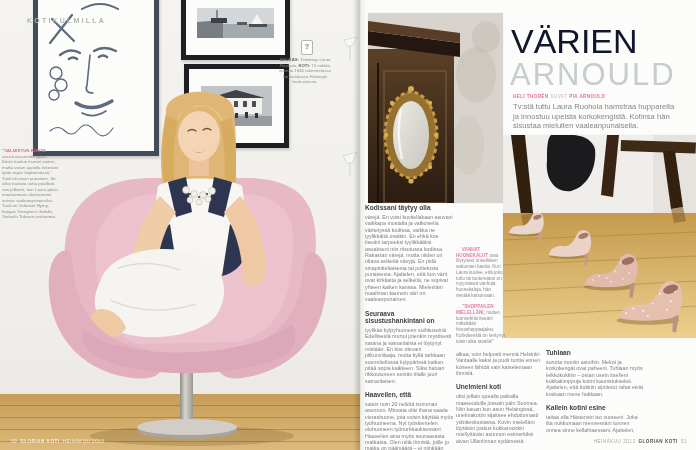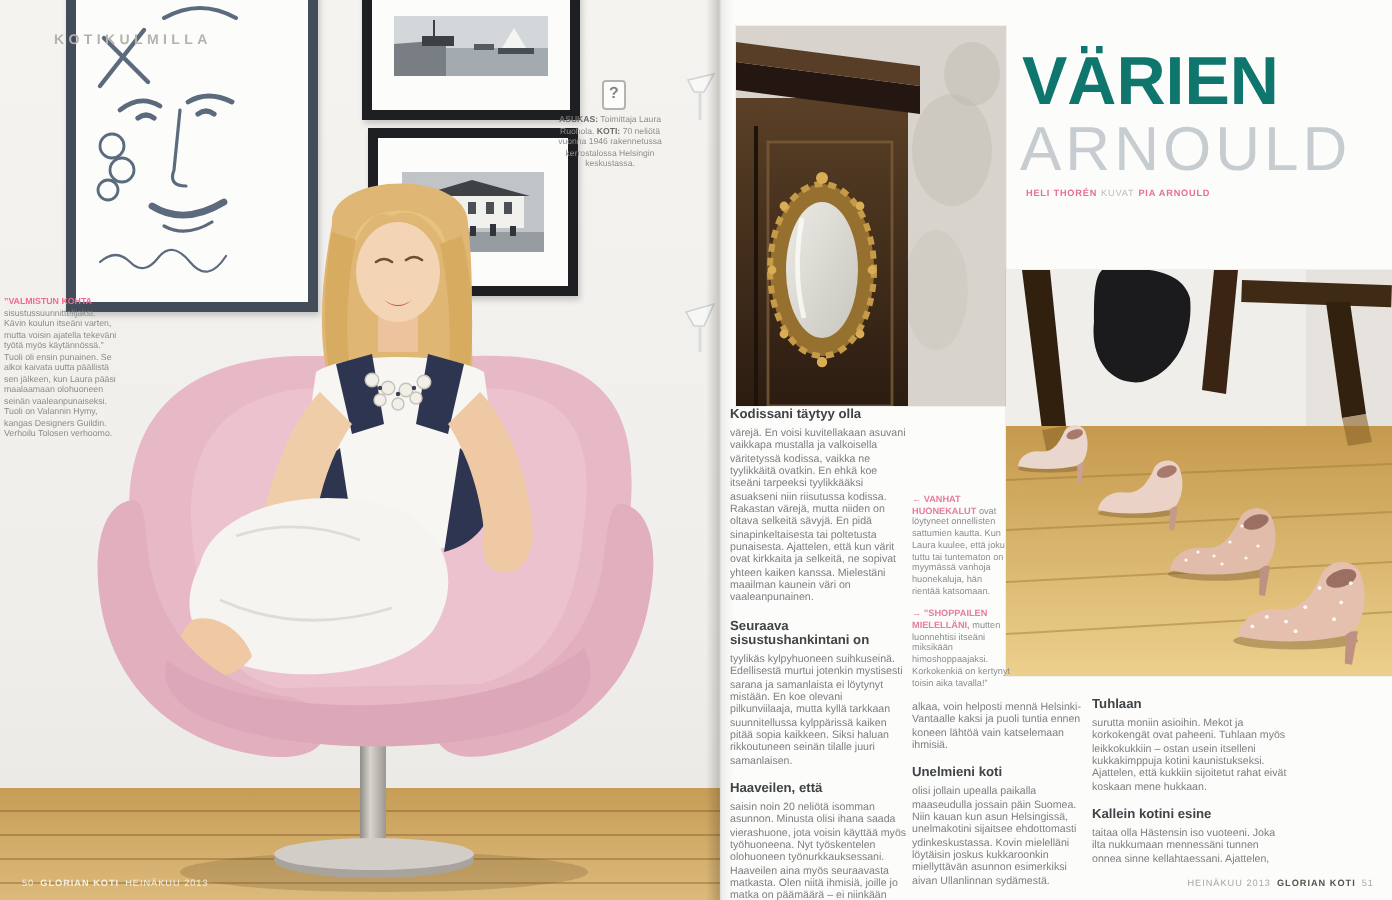--- a/index.html
+++ b/index.html
@@ -36,21 +36,21 @@
 
   
   .gutter{left:353px;top:0;width:14px;height:450px;z-index:8;pointer-events:none;
     background:linear-gradient(90deg, rgba(40,30,20,0) 0%, rgba(40,30,20,.20) 45%, rgba(40,30,20,.06) 58%, rgba(40,30,20,0) 100%);}
 
   
   .page-right{left:360px;top:0;width:336px;height:450px;background:#fcfcfa;}
   .photo{position:absolute;overflow:hidden;box-shadow:0 0 0 .5px rgba(0,0,0,.05);}
   .cabinet-photo{left:8px;top:13px;width:135px;height:190px;}
   .shoes-photo{left:143px;top:135px;width:193px;height:203px;}
-  .title-line1{left:151px;top:24px;font-size:34px;font-weight:700;letter-spacing:0;color:#0f766e;line-height:1;}
+  .title-line1{left:151px;top:24px;font-size:34px;font-weight:400;letter-spacing:0;color:#0f172a;line-height:1;}
   .title-line2{left:150px;top:59px;font-size:31px;font-weight:400;letter-spacing:2px;color:#c7ccd0;line-height:1;}
   .byline{left:153px;top:94px;font-size:4.6px;letter-spacing:.4px;color:#e5718f;font-weight:bold;}
   .byline .sep{color:#b9bdbf;font-weight:normal;margin:0 2px;}
   .intro{left:153px;top:102px;width:168px;font-size:7.6px;line-height:9.7px;color:#83878a;}
   .col{position:absolute;}
   .col h3{margin:0 0 3px 0;font-size:6.6px;color:#3f4447;font-weight:bold;}
   .col p{margin:0 0 7px 0;font-size:5.3px;line-height:6.35px;color:#7c7f82;}
   .col1{left:5px;top:204px;width:89px;}
   .col2{left:96px;top:351px;width:87px;}
   .col3{left:186px;top:349px;width:99px;}
@@ -242,20 +242,21 @@
           </g>
           <ellipse cx="43" cy="122" rx="18" ry="34" fill="url(#mirrorg)"></ellipse>
           <path d="M33,96 Q28,122 34,146" stroke="#fdfdfb" stroke-width="2.4" fill="none" opacity=".75"></path>
         </g>
       </svg>
     </div>
 
     <h1 class="abs title-line1" style="margin:0">VÄRIEN</h1>
     <h2 class="abs title-line2" style="margin:0">ARNOULD</h2>
     <div class="abs byline"><span>HELI THORÉN</span><span class="sep">KUVAT</span><span>PIA ARNOULD</span></div>
+    <p class="abs intro" style="margin:0">Tv:stä tuttu Laura Ruohola hamstraa huppareita ja innostuu upeista korkokengistä. Kotinsa hän sisustaa mieluiten vaaleanpunaisella.</p>
 
     <div class="photo shoes-photo">
       <svg width="193" height="203" viewBox="0 0 193 203">
         <defs>
           <linearGradient id="floorg" x1="0" y1="0" x2="0" y2="1">
             <stop offset="0" stop-color="#c59a4e"></stop>
               <stop offset="1" stop-color="#ecd08d"></stop>
           </linearGradient>
         </defs>
         <rect width="193" height="90" fill="#f0eeea"></rect>

